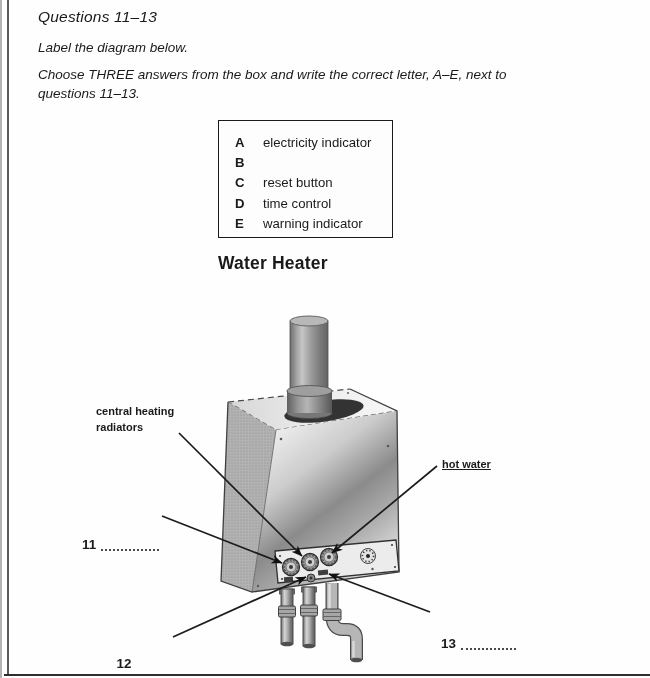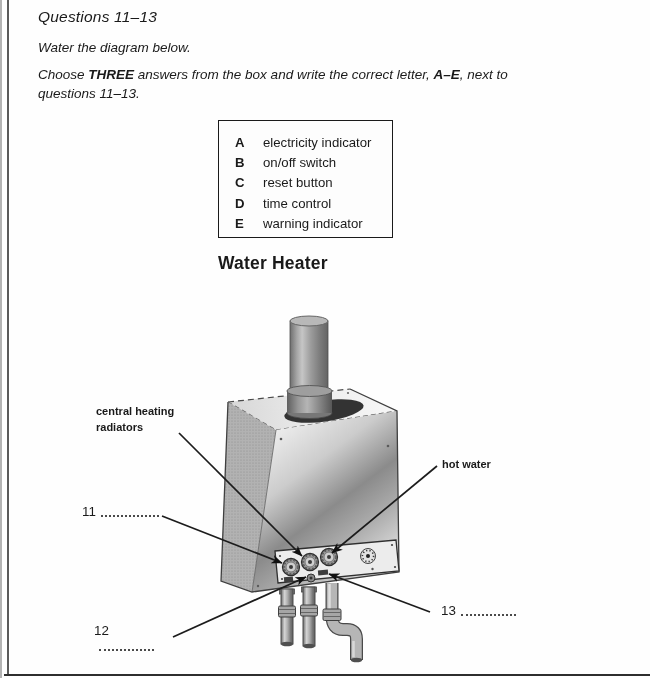--- a/index.html
+++ b/index.html
@@ -10,35 +10,35 @@
   }
   .abs{position:absolute;}
   
   .edge-left-strip{left:0;top:0;width:2px;height:678px;background:#b3b3b3;}
   .edge-left-line{left:7px;top:0;width:2px;height:676px;background:#5a5a5a;}
   .edge-bottom-line{left:4px;top:674px;width:646px;height:2px;background:#2e2e2e;}
   
   .heading{left:38px;top:8px;font-size:15.5px;font-style:italic;letter-spacing:.2px;text-align:right;}
   .instr1{left:38px;top:40px;font-size:13.5px;font-style:italic;}
   .instr2{left:38px;top:66px;width:505px;font-size:13.5px;font-style:italic;line-height:18.5px;}
-  .instr2 strong{font-weight:700;}
+  .instr2 strong{font-weight:400;}
   
   .answer-box{left:218px;top:120px;width:175px;height:118px;border:1.6px solid #1a1a1a;
     background:#fdfdfd;box-sizing:border-box;padding-top:11px;}
   .opt-row{display:flex;height:20.4px;align-items:center;font-size:13.2px;}
   .opt-letter{margin-left:16px;width:28px;font-weight:700;flex:0 0 28px;}
   .opt-label{flex:1;}
   
   .diagram-title{left:218px;top:253px;width:175px;text-align:left;
     font-size:17.5px;font-weight:700;letter-spacing:.2px;}
   
   .dlabel{font-size:11px;font-weight:700;line-height:16px;white-space:pre-line;}
   .lbl-radiators{left:96px;top:403px;}
-  .lbl-hotwater{left:442px;top:456px;}
-  .qlabel{display:flex;align-items:flex-start;font-size:13.4px;font-weight:400;}
+  .lbl-hotwater{left:442px;top:456px;text-decoration:underline;}
+  .qlabel{display:flex;align-items:center;font-size:13.4px;font-weight:700;margin-top:33px;}
   .lbl-q11{left:82px;top:504px;}
   .lbl-q12{left:94px;top:623px;flex-direction:column;}
   .lbl-q13{left:441px;top:603px;}
   .dotted-leader{display:inline-block;border-bottom:2px dotted #4a4a4a;height:11px;margin-left:5px;}
   .w58{width:58px;} .w55{width:55px;}
   svg{position:absolute;left:0;top:0;pointer-events:none;}
   .txt-layer{z-index:3;}
 </style>
 </head>
 <body>
@@ -190,33 +190,32 @@
   <g stroke="#1c1c1c" stroke-width="1.7">
     <line x1="179" y1="433" x2="302" y2="556" marker-end="url(#ah)"></line>
     <line x1="437" y1="466" x2="332" y2="553" marker-end="url(#ah)"></line>
     <line x1="162" y1="516" x2="282" y2="563" marker-end="url(#ah)"></line>
     <line x1="173" y1="637" x2="306" y2="577" marker-end="url(#ah)"></line>
     <line x1="430" y1="612" x2="329" y2="574" marker-end="url(#ah)"></line>
   </g>
 </svg>
 
 <div class="abs heading txt-layer">Questions 11–13</div>
-<div class="abs instr1 txt-layer">Water the diagram below.</div>
+<div class="abs instr1 txt-layer">Label the diagram below.</div>
 <p class="abs instr2 txt-layer" style="margin:0;">
   <span>Choose </span><strong>THREE</strong><span> answers from the box and write the correct letter, </span><strong>A–E</strong><span>, next to questions 11–13.</span>
 </p>
 
 <div class="abs answer-box txt-layer">
   <div class="opt-row">
     <span class="opt-letter">A</span>
     <span class="opt-label">electricity indicator</span>
   </div>
   <div class="opt-row">
     <span class="opt-letter">B</span>
-    <span class="opt-label">on/off switch</span>
   </div>
   <div class="opt-row">
     <span class="opt-letter">C</span>
     <span class="opt-label">reset button</span>
   </div>
   <div class="opt-row">
     <span class="opt-letter">D</span>
     <span class="opt-label">time control</span>
   </div>
   <div class="opt-row">

